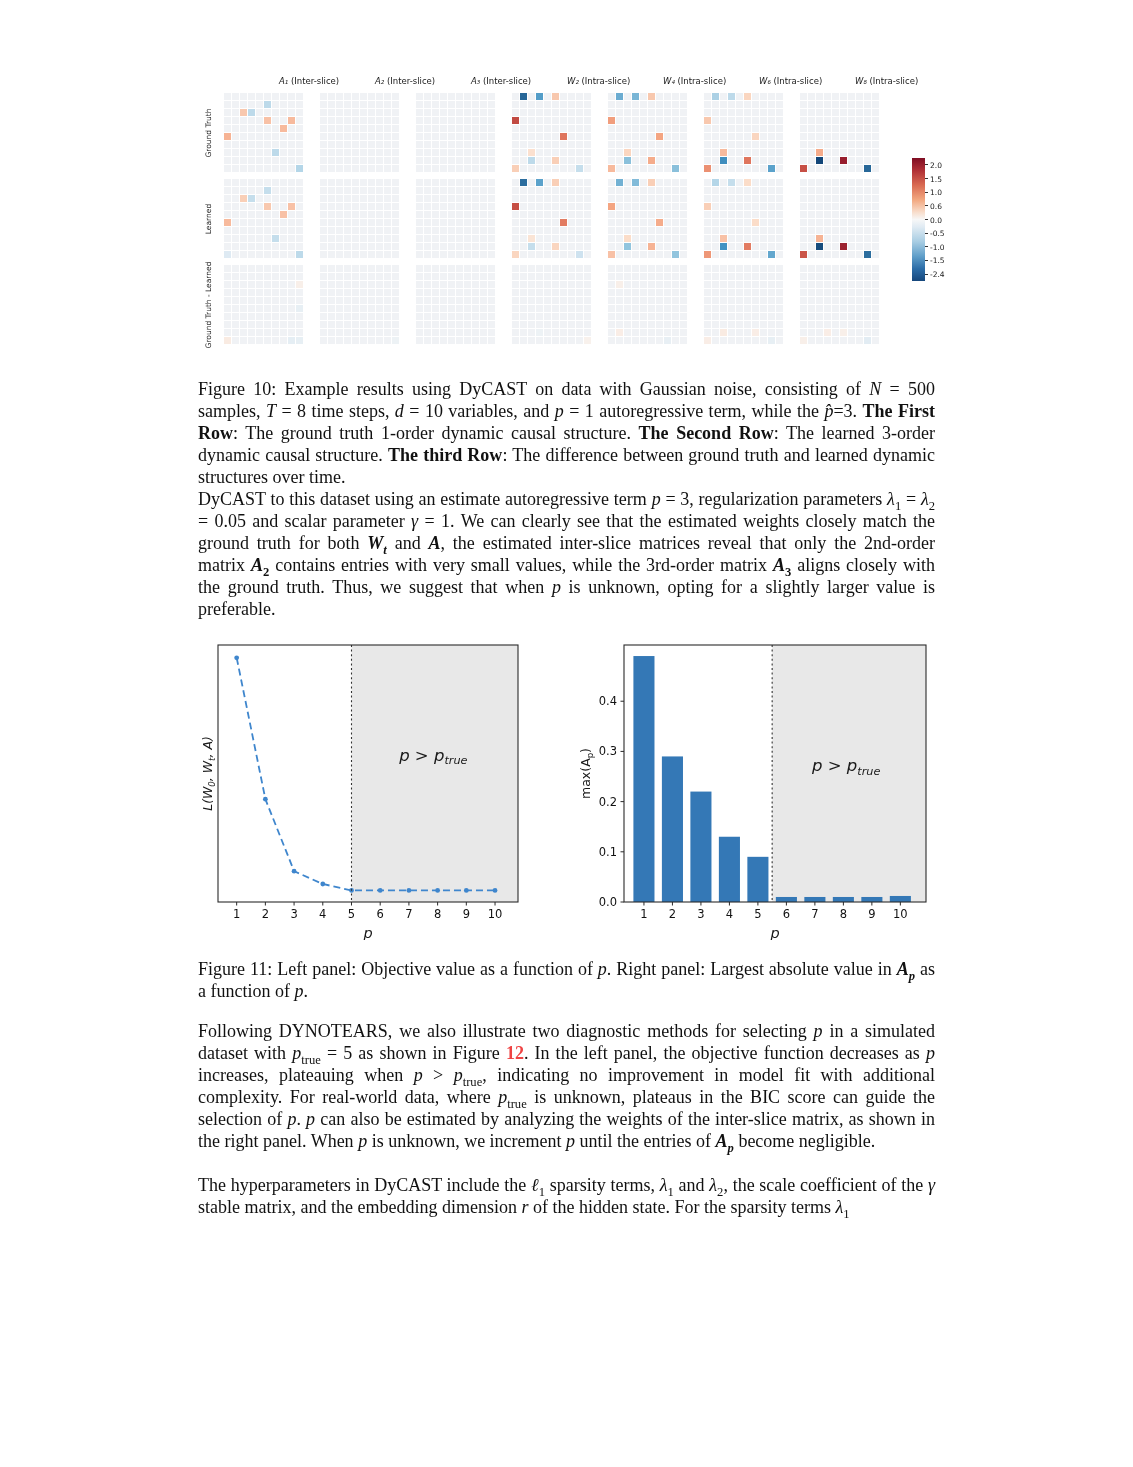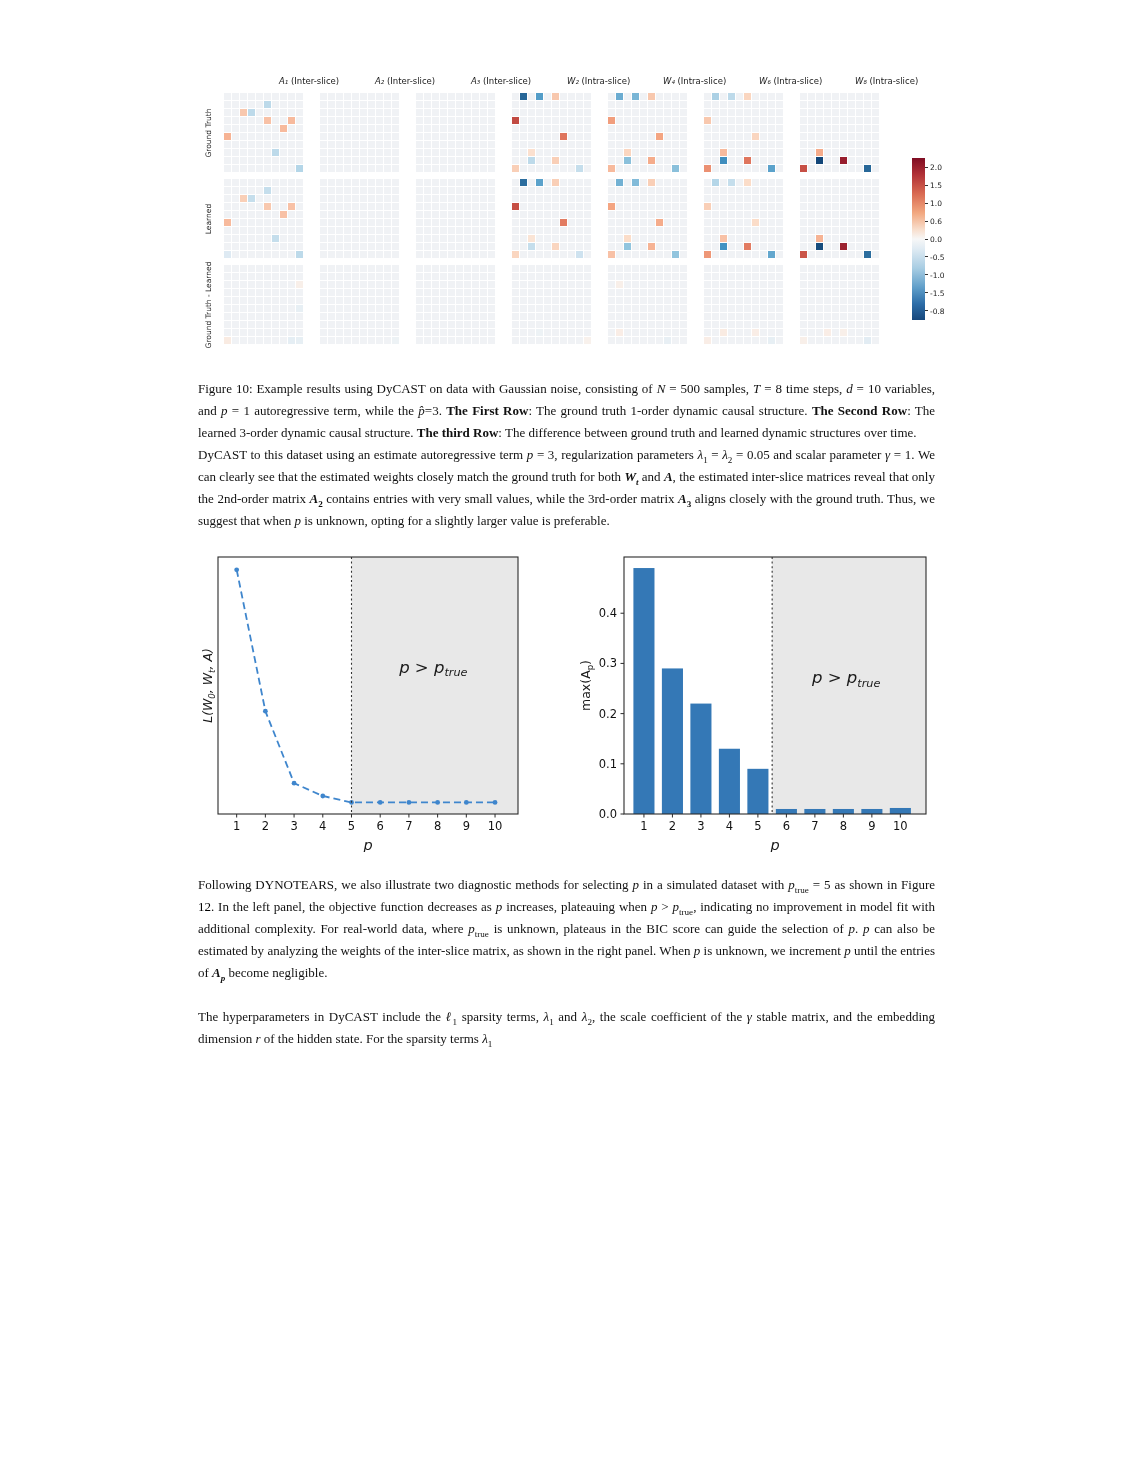--- a/index.html
+++ b/index.html
@@ -20,40 +20,40 @@
   .hm-colhead .mvar { font-style:italic;margin-left:29px; }
   .hm-row { display:flex; margin-top:7px; }
   .hm-rowlabel { width:26px; position:relative; }
   .hm-rowlabel span { position:absolute; left:6px; top:50%; transform:rotate(-90deg) translateX(-50%);
     transform-origin:left top; font-family:"DejaVu Sans", sans-serif; font-size:7.5px;
     white-space:nowrap; color:#1a1a1a; }
   .hm-grid { width:79px; height:79px; margin-right:17px; display:grid;
     grid-template-columns:repeat(10,1fr); grid-template-rows:repeat(10,1fr);
     gap:1px; background:#fff; }
   .hm-cell { background:#f0f2f5; }
-  .cbar { position:absolute; right:10px; top:86px; width:13px; height:162px;
+  .cbar { position:absolute; right:10px; top:86px; width:13px; height:123px;
     background:linear-gradient(to bottom,
       #7f0d23 0%, #b03036 10%, #d96a52 22%, #f2a880 34%, #f8ddcb 44%,
       #f7f7f7 50%, #e0ebf3 56%, #a8cde3 68%, #5f9ec9 80%, #2c6da8 90%, #16477c 100%); }
   .cbar-mark { position:absolute; left:13px; width:3px; height:1px; background:#333; }
   .cbar-label { position:absolute; left:18px; transform:translateY(-50%);
     font-family:"DejaVu Sans", sans-serif; font-size:7.5px; color:#1a1a1a; white-space:nowrap; }
 
   
-  .para { font-size:13px; line-height:22px; text-align:justify; }
+  .para { font-size:18px; line-height:22px; text-align:justify; }
   .caption10 { margin-top:34px; }
   .para1 { }
   .caption11 { margin-top:14px; }
   .para2 { margin-top:18px; }
   .para3 { margin-top:22px; }
   .i { font-style:italic; }
   .b { font-weight:bold; }
   .bi { font-weight:bold; font-style:italic; }
   .sub { vertical-align:sub; font-size:70%; line-height:0; }
-  .link { color:#000000; cursor:pointer; }
+  .link { color:#ef4444; cursor:pointer;font-weight:bold; }
 
   .sec-head { margin-top:18px; font-size:15.6px; }
   .sec-num { margin-right:26px; }
   .sc { font-variant:small-caps; letter-spacing:0.3px; }
 
   
   .fig11 { display:flex; margin-top:16px; margin-left:4px; }
   .chart-right { margin-left:54px; }
 
   .pagenum { text-align:center; margin-top:26px; font-size:15.5px; }
@@ -2248,21 +2248,21 @@
           <div class="cbar-label" style="top: 38.8889%;">0.6</div>
           <div class="cbar-mark" style="top: calc(50% - 0.5px);"></div>
           <div class="cbar-label" style="top: 50%;">0.0</div>
           <div class="cbar-mark" style="top: calc(61.1111% - 0.5px);"></div>
           <div class="cbar-label" style="top: 61.1111%;">-0.5</div>
           <div class="cbar-mark" style="top: calc(72.2222% - 0.5px);"></div>
           <div class="cbar-label" style="top: 72.2222%;">-1.0</div>
           <div class="cbar-mark" style="top: calc(83.3333% - 0.5px);"></div>
           <div class="cbar-label" style="top: 83.3333%;">-1.5</div>
           <div class="cbar-mark" style="top: calc(94.4444% - 0.5px);"></div>
-          <div class="cbar-label" style="top: 94.4444%;">-0.8</div>
+          <div class="cbar-label" style="top: 94.4444%;">-2.4</div>
         </div>
     </figure>
 
     <div class="para caption10"><span>Figure 10:   Example results using DyCAST on data with Gaussian noise, consisting of </span><span class="i">N</span><span> = 500 samples, </span><span class="i">T</span><span> = 8 time steps, </span><span class="i">d</span><span> = 10 variables, and </span><span class="i">p</span><span> = 1 autoregressive term, while the </span><span class="i">p̂</span><span>=3. </span><span class="b">The First Row</span><span>: The ground truth 1-order dynamic causal structure. </span><span class="b">The Second Row</span><span>: The learned 3-order dynamic causal structure. </span><span class="b">The third Row</span><span>: The difference between ground truth and learned dynamic structures over time.</span></div>
 
     <div class="para para1"><span>DyCAST to this dataset using an estimate autoregressive term </span><span class="i">p</span><span> = 3, regularization parameters </span><span class="i">λ</span><span class="sub">1</span><span> = </span><span class="i">λ</span><span class="sub">2</span><span> = 0.05 and scalar parameter </span><span class="i">γ</span><span> = 1. We can clearly see that the estimated weights closely match the ground truth for both </span><span class="bi">W</span><span class="sub bi">t</span><span> and </span><span class="bi">A</span><span>, the estimated inter-slice matrices reveal that only the 2nd-order matrix </span><span class="bi">A</span><span class="sub b">2</span><span> contains entries with very small values, while the 3rd-order matrix </span><span class="bi">A</span><span class="sub b">3</span><span> aligns closely with the ground truth. Thus, we suggest that when </span><span class="i">p</span><span> is unknown, opting for a slightly larger value is preferable.</span></div>
 
     <figure class="fig11">
       <div class="chart chart-left"><svg width="322" height="304" viewBox="0 0 322 304">
             <rect x="149.49282296650716" y="9" width="166.50717703349284" height="257" fill="#e8e8e8"></rect>
@@ -2346,20 +2346,21 @@
             <line x1="42.5" y1="115.4140625" x2="46" y2="115.4140625" stroke="#2a2a2a" stroke-width="1"></line>
             <text x="39" y="119.4140625" font-family="&quot;DejaVu Sans&quot;, sans-serif" font-size="11.5" fill="#111" text-anchor="end">0.3</text>
             <line x1="42.5" y1="65.21875" x2="46" y2="65.21875" stroke="#2a2a2a" stroke-width="1"></line>
             <text x="39" y="69.21875" font-family="&quot;DejaVu Sans&quot;, sans-serif" font-size="11.5" fill="#111" text-anchor="end">0.4</text>
             <text x="197" y="302" font-family="&quot;DejaVu Sans&quot;, sans-serif" font-size="14.5" fill="#1a1a1a" text-anchor="middle" font-style="italic"><tspan>p</tspan></text>
             <text x="12" y="137.5" font-family="&quot;DejaVu Sans&quot;, sans-serif" font-size="12.5" fill="#1a1a1a" text-anchor="middle" transform="rotate(-90 12 137.5)"><tspan>max(A</tspan><tspan font-size="8.5" dy="2.5">p</tspan><tspan dy="-2.5">)</tspan></text>
             <text x="268.22641509433964" y="135.4921875" font-family="&quot;DejaVu Sans&quot;, sans-serif" font-size="16.5" fill="#1a1a1a" text-anchor="middle" font-style="italic"><tspan>p &gt; p</tspan><tspan font-size="11.22" dy="3.3000000000000003">true</tspan></text>
           </svg></div>
     </figure>
 
+    <div class="para caption11"><span>Figure 11:   Left panel: Objective value as a function of </span><span class="i">p</span><span>. Right panel: Largest absolute value in </span><span class="bi">A</span><span class="sub bi">p</span><span> as a function of </span><span class="i">p</span><span>.</span></div>
 
     <div class="para para2"><span>Following DYNOTEARS, we also illustrate two diagnostic methods for selecting </span><span class="i">p</span><span> in a simulated dataset with </span><span class="i">p</span><span class="sub">true</span><span> = 5 as shown in Figure </span><span class="link">12</span><span>. In the left panel, the objective function decreases as </span><span class="i">p</span><span> increases, plateauing when </span><span class="i">p</span><span> &gt; </span><span class="i">p</span><span class="sub">true</span><span>, indicating no improvement in model fit with additional complexity. For real-world data, where </span><span class="i">p</span><span class="sub">true</span><span> is unknown, plateaus in the BIC score can guide the selection of </span><span class="i">p</span><span>. </span><span class="i">p</span><span> can also be estimated by analyzing the weights of the inter-slice matrix, as shown in the right panel. When </span><span class="i">p</span><span> is unknown, we increment </span><span class="i">p</span><span> until the entries of </span><span class="bi">A</span><span class="sub bi">p</span><span> become negligible.</span></div>
 
 
     <div class="para para3"><span>The hyperparameters in DyCAST include the </span><span class="i">ℓ</span><span class="sub">1</span><span> sparsity terms, </span><span class="i">λ</span><span class="sub">1</span><span> and </span><span class="i">λ</span><span class="sub">2</span><span>, the scale coefficient of the </span><span class="i">γ</span><span> stable matrix, and the embedding dimension </span><span class="i">r</span><span> of the hidden state. For the sparsity terms </span><span class="i">λ</span><span class="sub">1</span></div>
 
 
   </div>
 </div>
 

